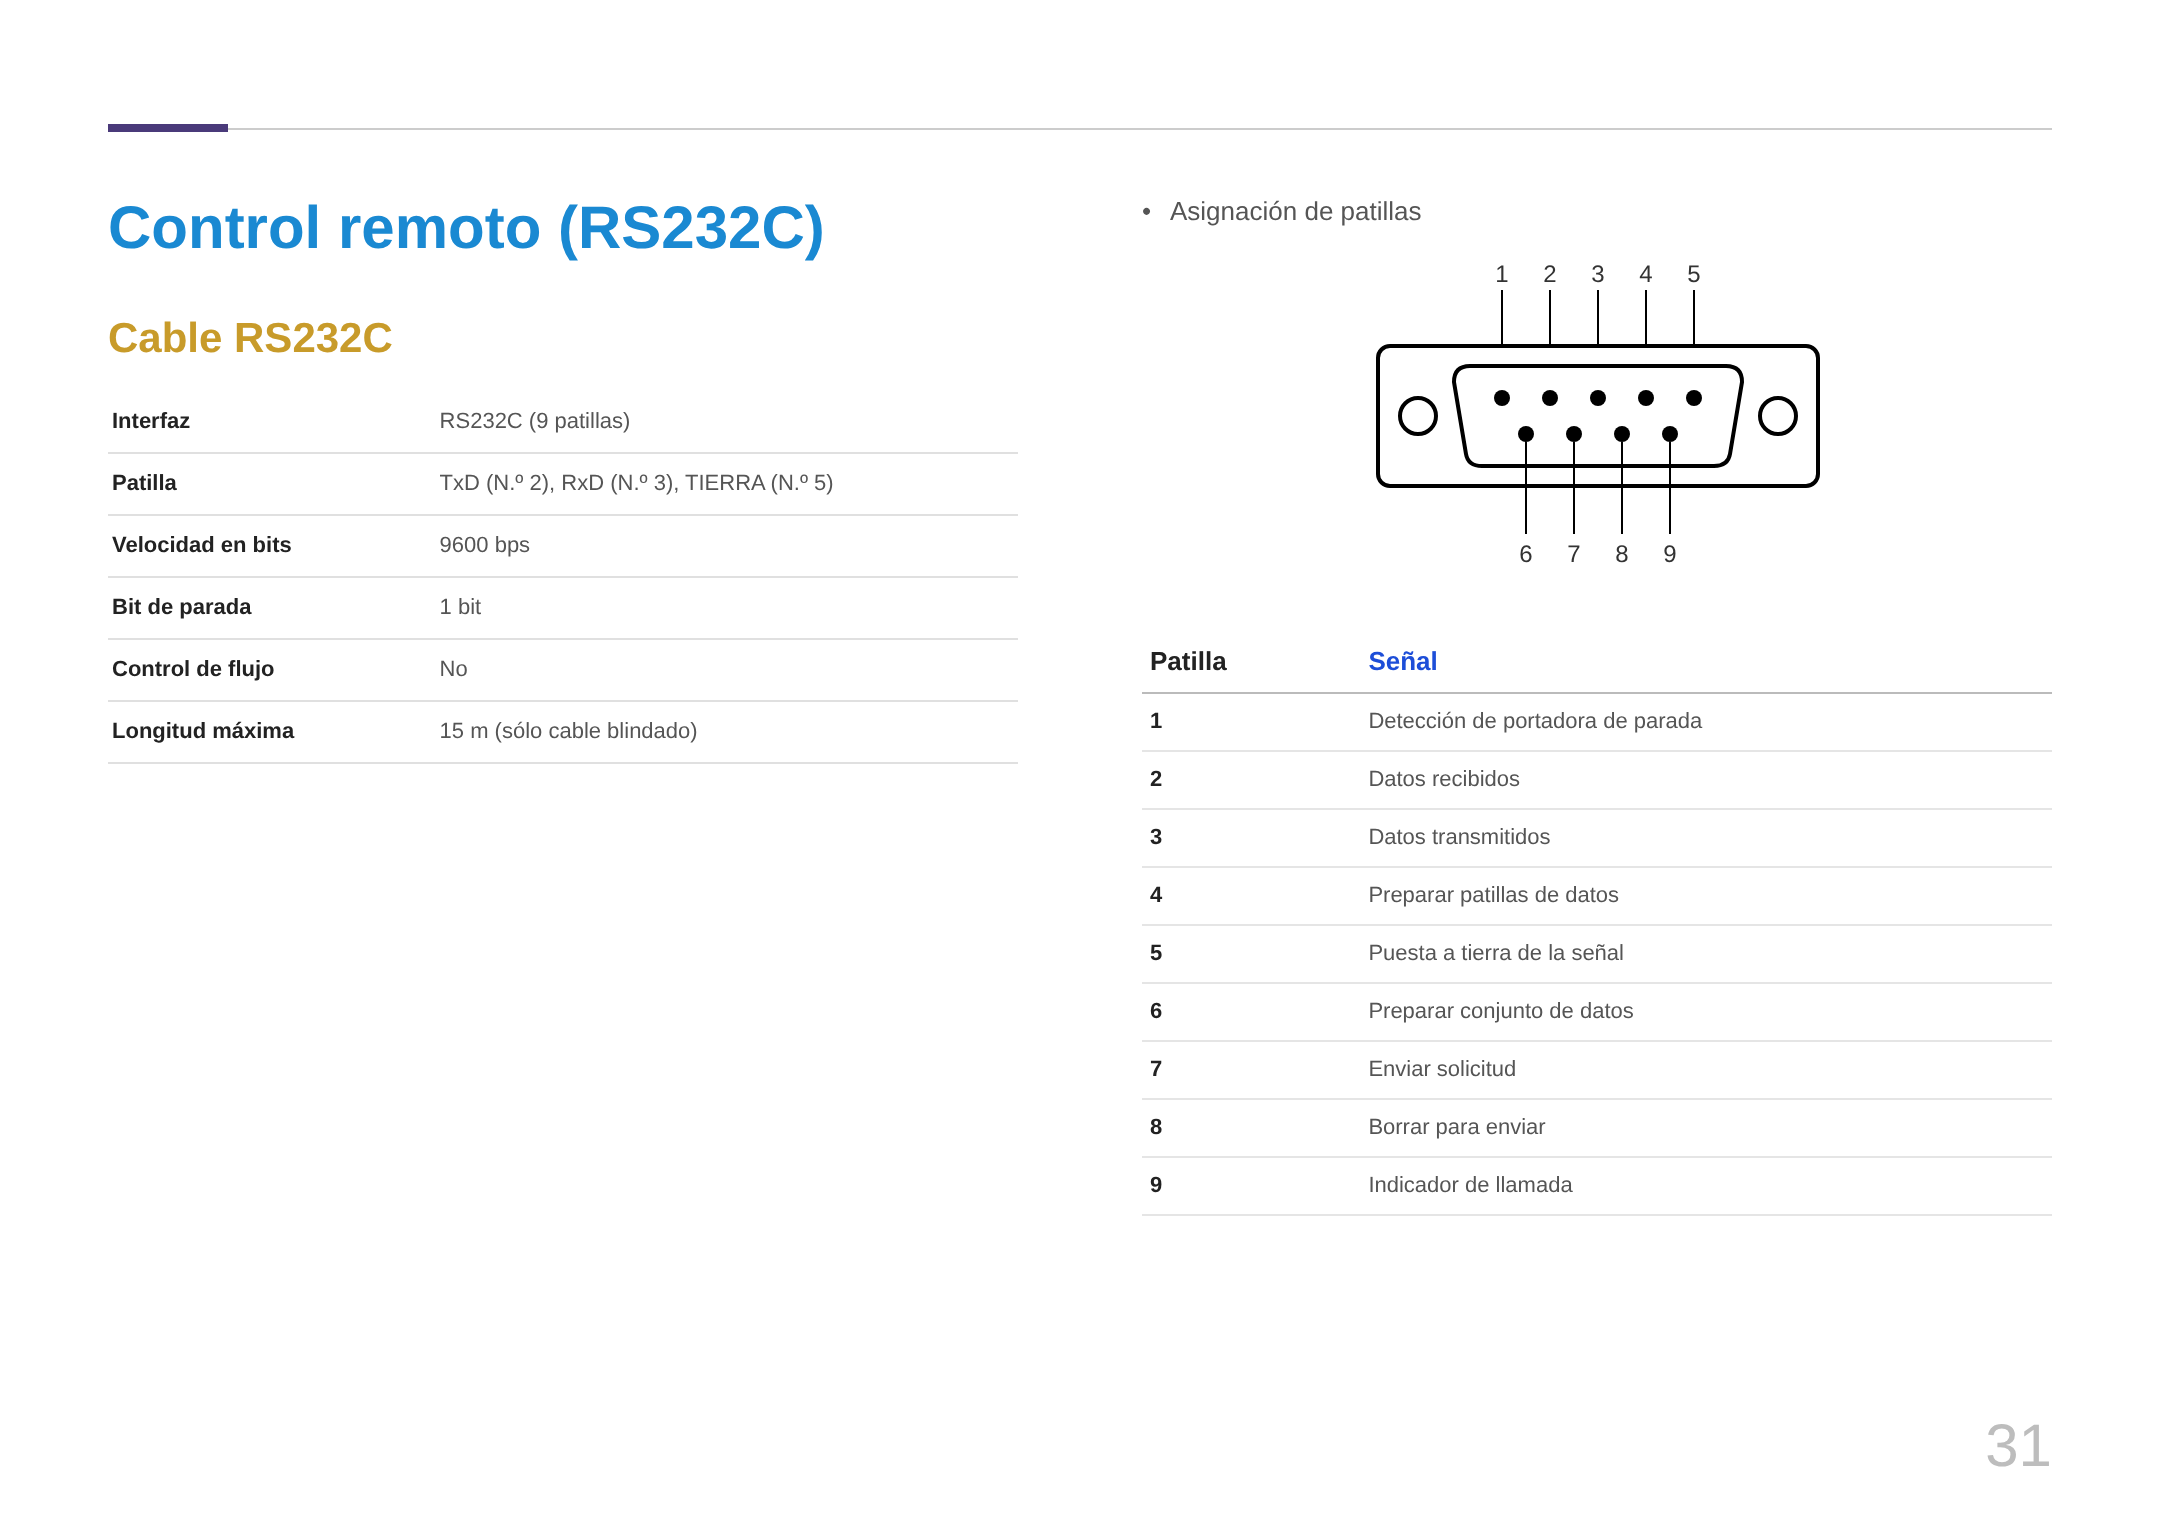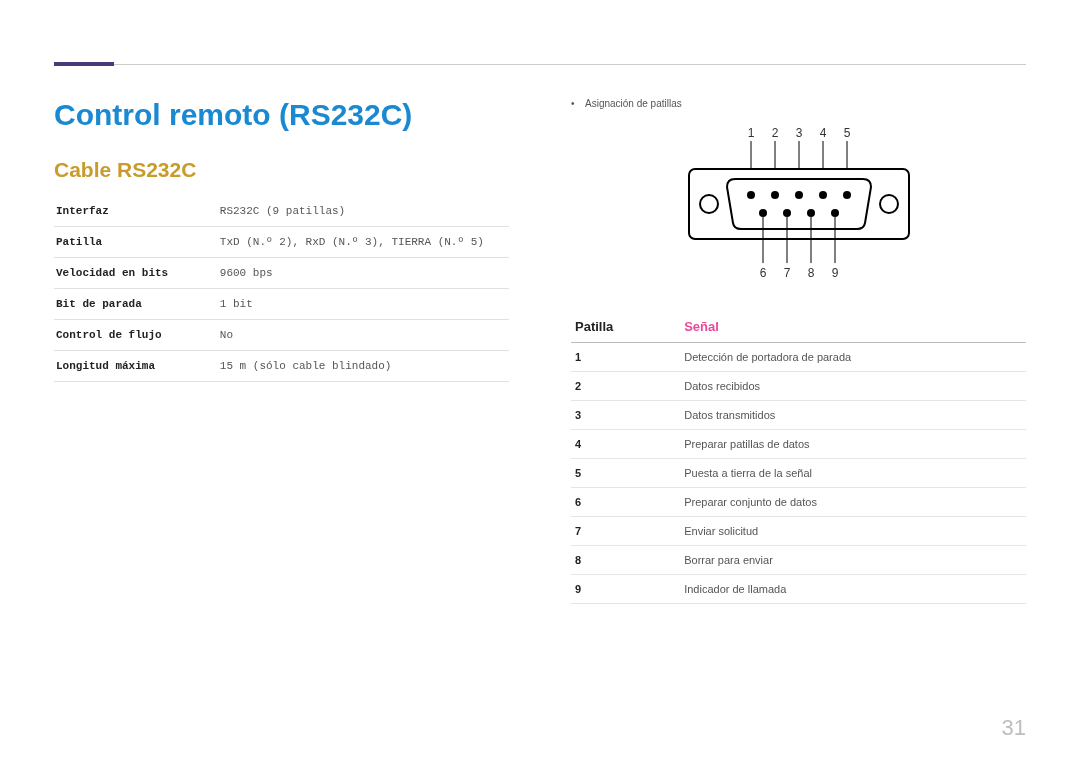--- a/index.html
+++ b/index.html
@@ -25,21 +25,21 @@
     left: 54px;
     top: 62px;
     width: 60px;
     height: 4px;
     background: #4a3a7a;
   }
   .page-number {
     position: absolute;
     right: 54px;
     bottom: 22px;
-    font-size: 22px;
+    font-size: 30px;
     color: #bdbdbd;
     font-weight: 300;
   }
   .content {
     display: flex;
     gap: 62px;
     padding-top: 56px;
   }
   .col {
     flex: 1;
@@ -59,37 +59,36 @@
   h3.subsection-title {
     color: #c89b2a;
     font-size: 21px;
     font-weight: 700;
     margin-bottom: 14px;
   }
   table.spec {
     width: 100%;
     border-collapse: collapse;
     font-size: 11px;
-    font-family: Liberation Mono, monospace;
   }
   table.spec td {
     border-bottom: 1px solid #e0e0e0;
     padding: 9px 6px 9px 2px;
     vertical-align: top;
   }
   table.spec td.label {
     font-weight: 700;
     width: 36%;
     color: #222;
   }
   table.spec td.value {
     color: #555;
   }
   .bullet-line {
-    font-size: 10px;
+    font-size: 13px;
     color: #555;
     margin-bottom: 14px;
   }
   .bullet-line::before {
     content: "•";
     display: inline-block;
     width: 14px;
     color: #555;
   }
   .connector-wrap {
@@ -104,21 +103,21 @@
   }
   table.pin th {
     text-align: left;
     font-weight: 700;
     font-size: 13px;
     color: #222;
     border-bottom: 1px solid #bbb;
     padding: 8px 4px;
   }
   table.pin th.sig {
-    color: #ec4899;
+    color: #1d4ed8;
   }
   table.pin td {
     border-bottom: 1px solid #e5e5e5;
     padding: 8px 4px;
     color: #555;
   }
   table.pin td.num {
     font-weight: 700;
     color: #222;
     width: 24%;

